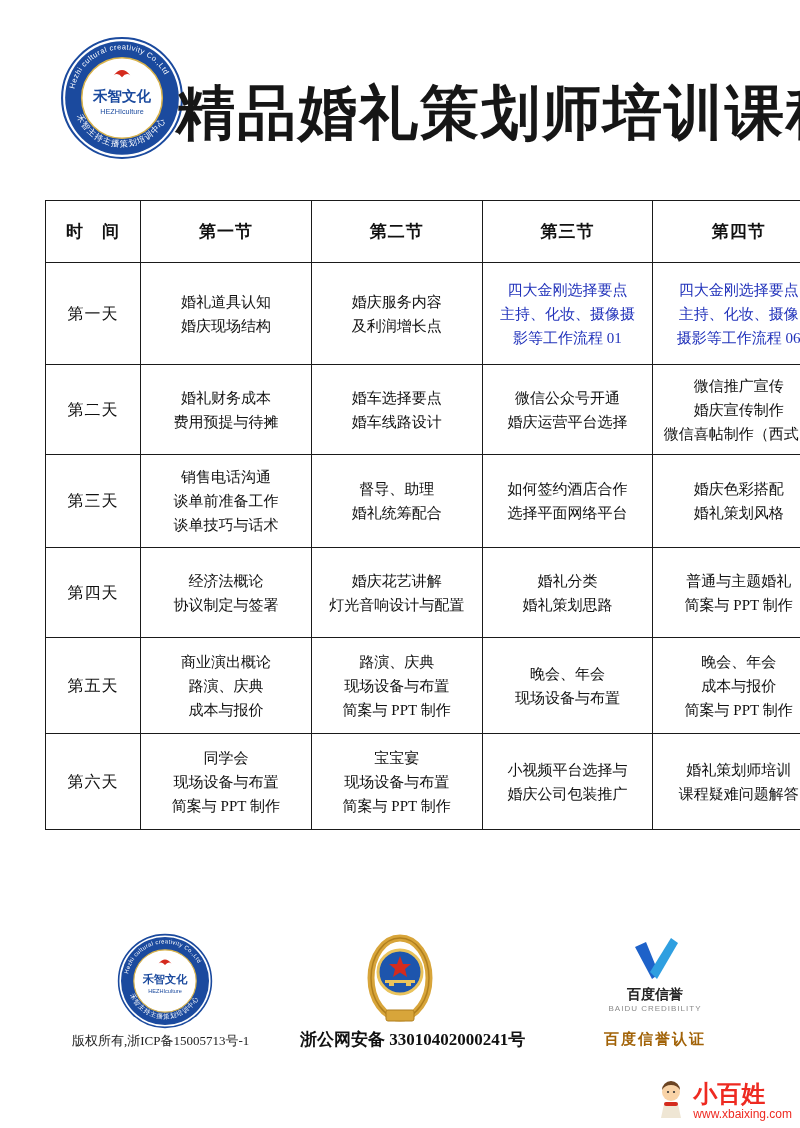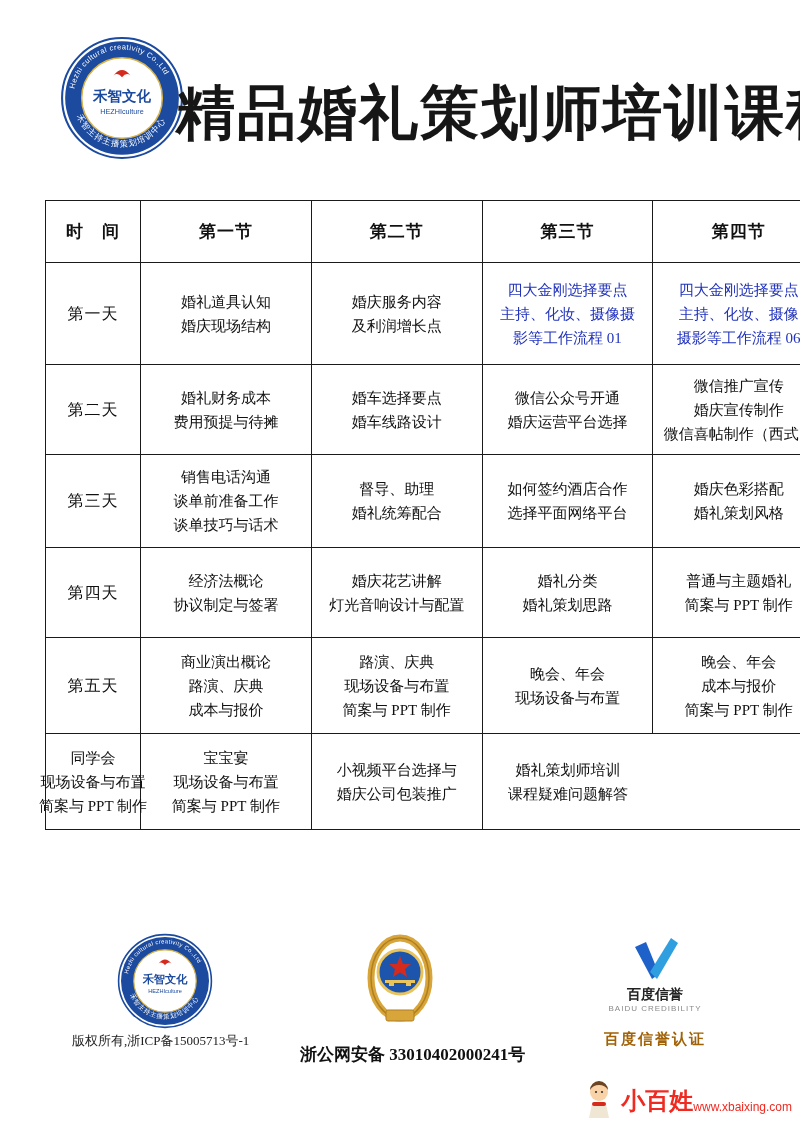--- a/index.html
+++ b/index.html
@@ -40,26 +40,26 @@
   .cell-line{white-space:nowrap;}
   
   .logo-footer{top:933px;left:117px;width:96px;height:96px;}
   .police-badge{position:absolute;top:930px;left:363px;width:74px;height:96px;}
   .baidu-box{position:absolute;top:938px;left:600px;width:110px;text-align:center;}
   .baidu-v{width:48px;height:42px;margin:0 auto;display:block;}
   .baidu-name{font-size:14px;font-weight:bold;color:#222;margin-top:6px;font-family:"Liberation Sans","DejaVu Sans",sans-serif;}
   .baidu-en{font-size:8px;color:#8a8a8a;letter-spacing:1px;font-family:"Liberation Sans","DejaVu Sans",sans-serif;}
   .foot-text-row{position:absolute;top:1028px;left:0;width:800px;height:28px;padding-left:44px;}
   .icp-text{position:absolute;left:72px;top:4px;font-size:13px;color:#222;}
-  .police-text{position:absolute;left:300px;top:15px;width:220px;text-align:center;font-size:17px;font-weight:bold;color:#111;white-space:nowrap;}
+  .police-text{position:absolute;left:300px;top:0;width:220px;text-align:center;font-size:17px;font-weight:bold;color:#111;white-space:nowrap;}
   .baidu-cert{position:absolute;left:590px;top:2px;width:130px;text-align:center;font-size:15px;font-weight:bold;letter-spacing:2px;color:#a16207;}
   
   .watermark{position:absolute;right:8px;bottom:6px;display:flex;align-items:center;gap:5px;}
   .wm-figure{width:34px;height:42px;}
-  .wm-texts{display:flex;flex-direction:row;align-items:flex-end;line-height:1.1;}
+  .wm-texts{display:flex;flex-direction:column;align-items:flex-start;line-height:1.1;}
   .wm-name{font-size:24px;font-weight:bold;font-family:"Liberation Sans","DejaVu Sans",sans-serif;}
   .wm-url{font-size:12px;font-family:"Liberation Sans","DejaVu Sans",sans-serif;}
   svg text{font-family:"Liberation Sans","DejaVu Sans",sans-serif;}
 </style>
 </head>
 <body>
 
 <div class="page">
 
   <div class="logo-wrap logo-header">
@@ -189,20 +189,21 @@
           <div class="cell-line">晚会、年会</div>
           <div class="cell-line">现场设备与布置</div>
         </div>
         <div class="t-cell">
           <div class="cell-line">晚会、年会</div>
           <div class="cell-line">成本与报价</div>
           <div class="cell-line">简案与 PPT 制作</div>
         </div>
       </div>
       <div class="t-row">
+        <div class="t-cell t-day">第六天</div>
         <div class="t-cell">
           <div class="cell-line">同学会</div>
           <div class="cell-line">现场设备与布置</div>
           <div class="cell-line">简案与 PPT 制作</div>
         </div>
         <div class="t-cell">
           <div class="cell-line">宝宝宴</div>
           <div class="cell-line">现场设备与布置</div>
           <div class="cell-line">简案与 PPT 制作</div>
         </div>

